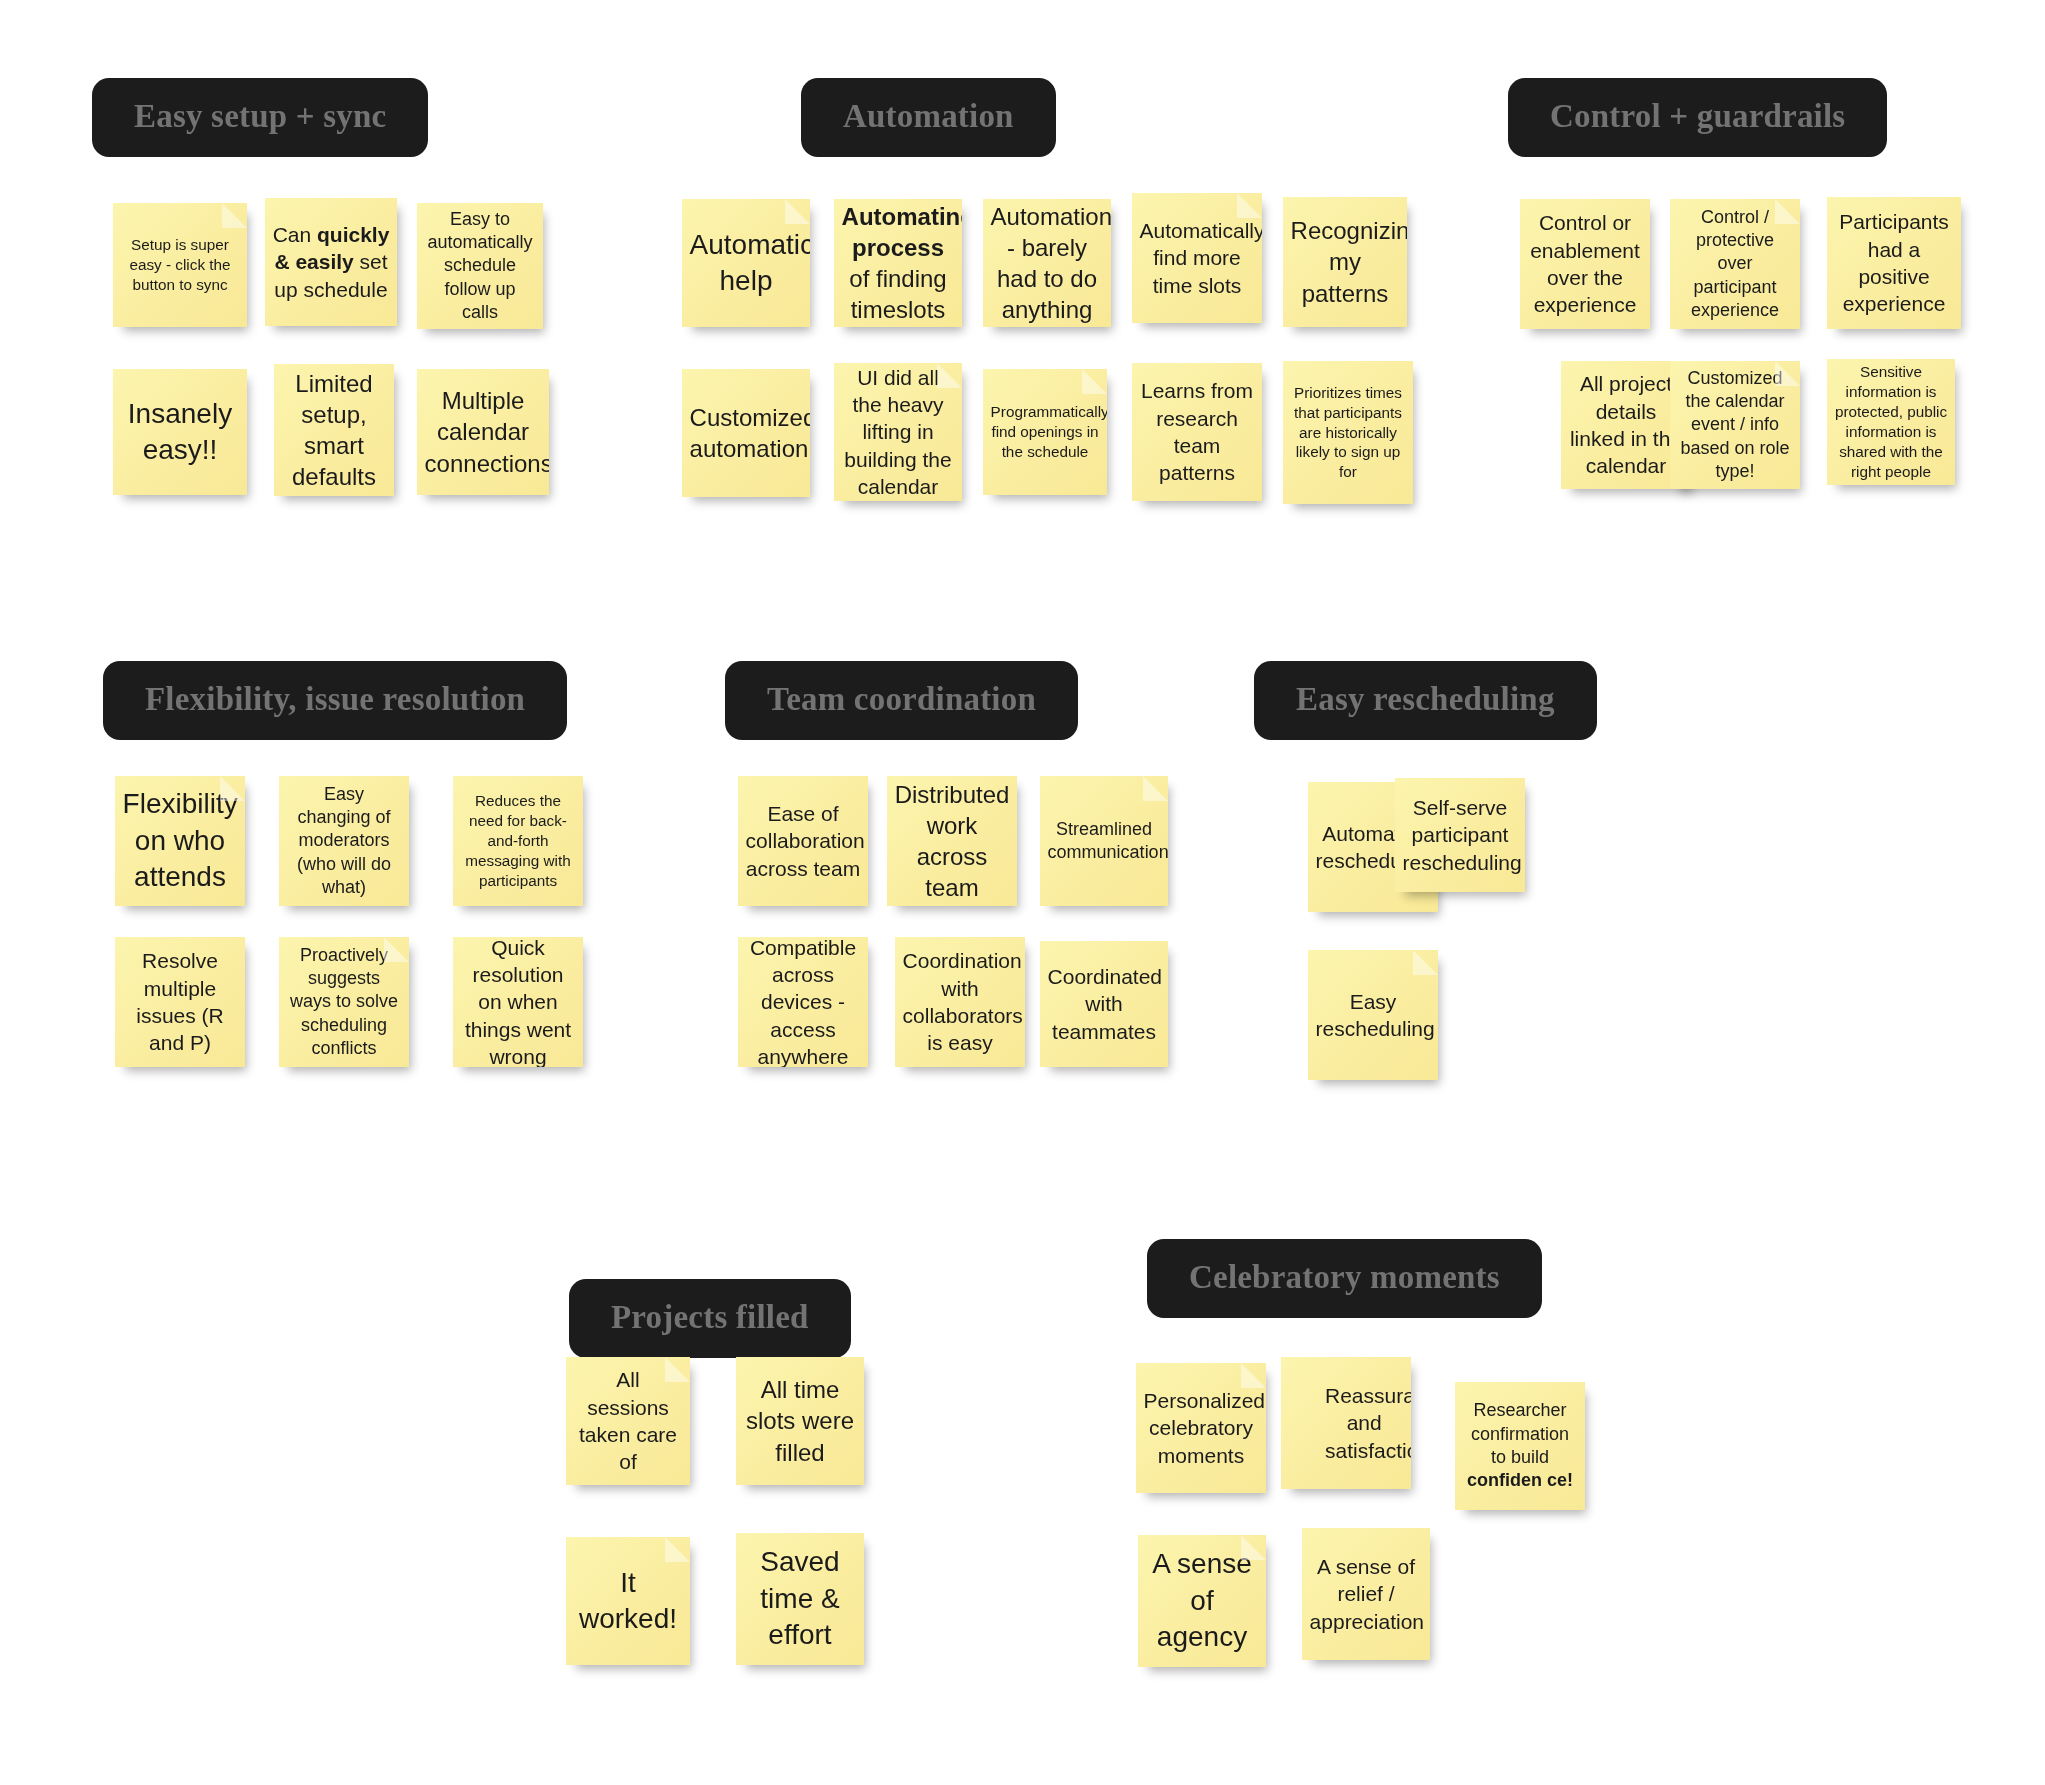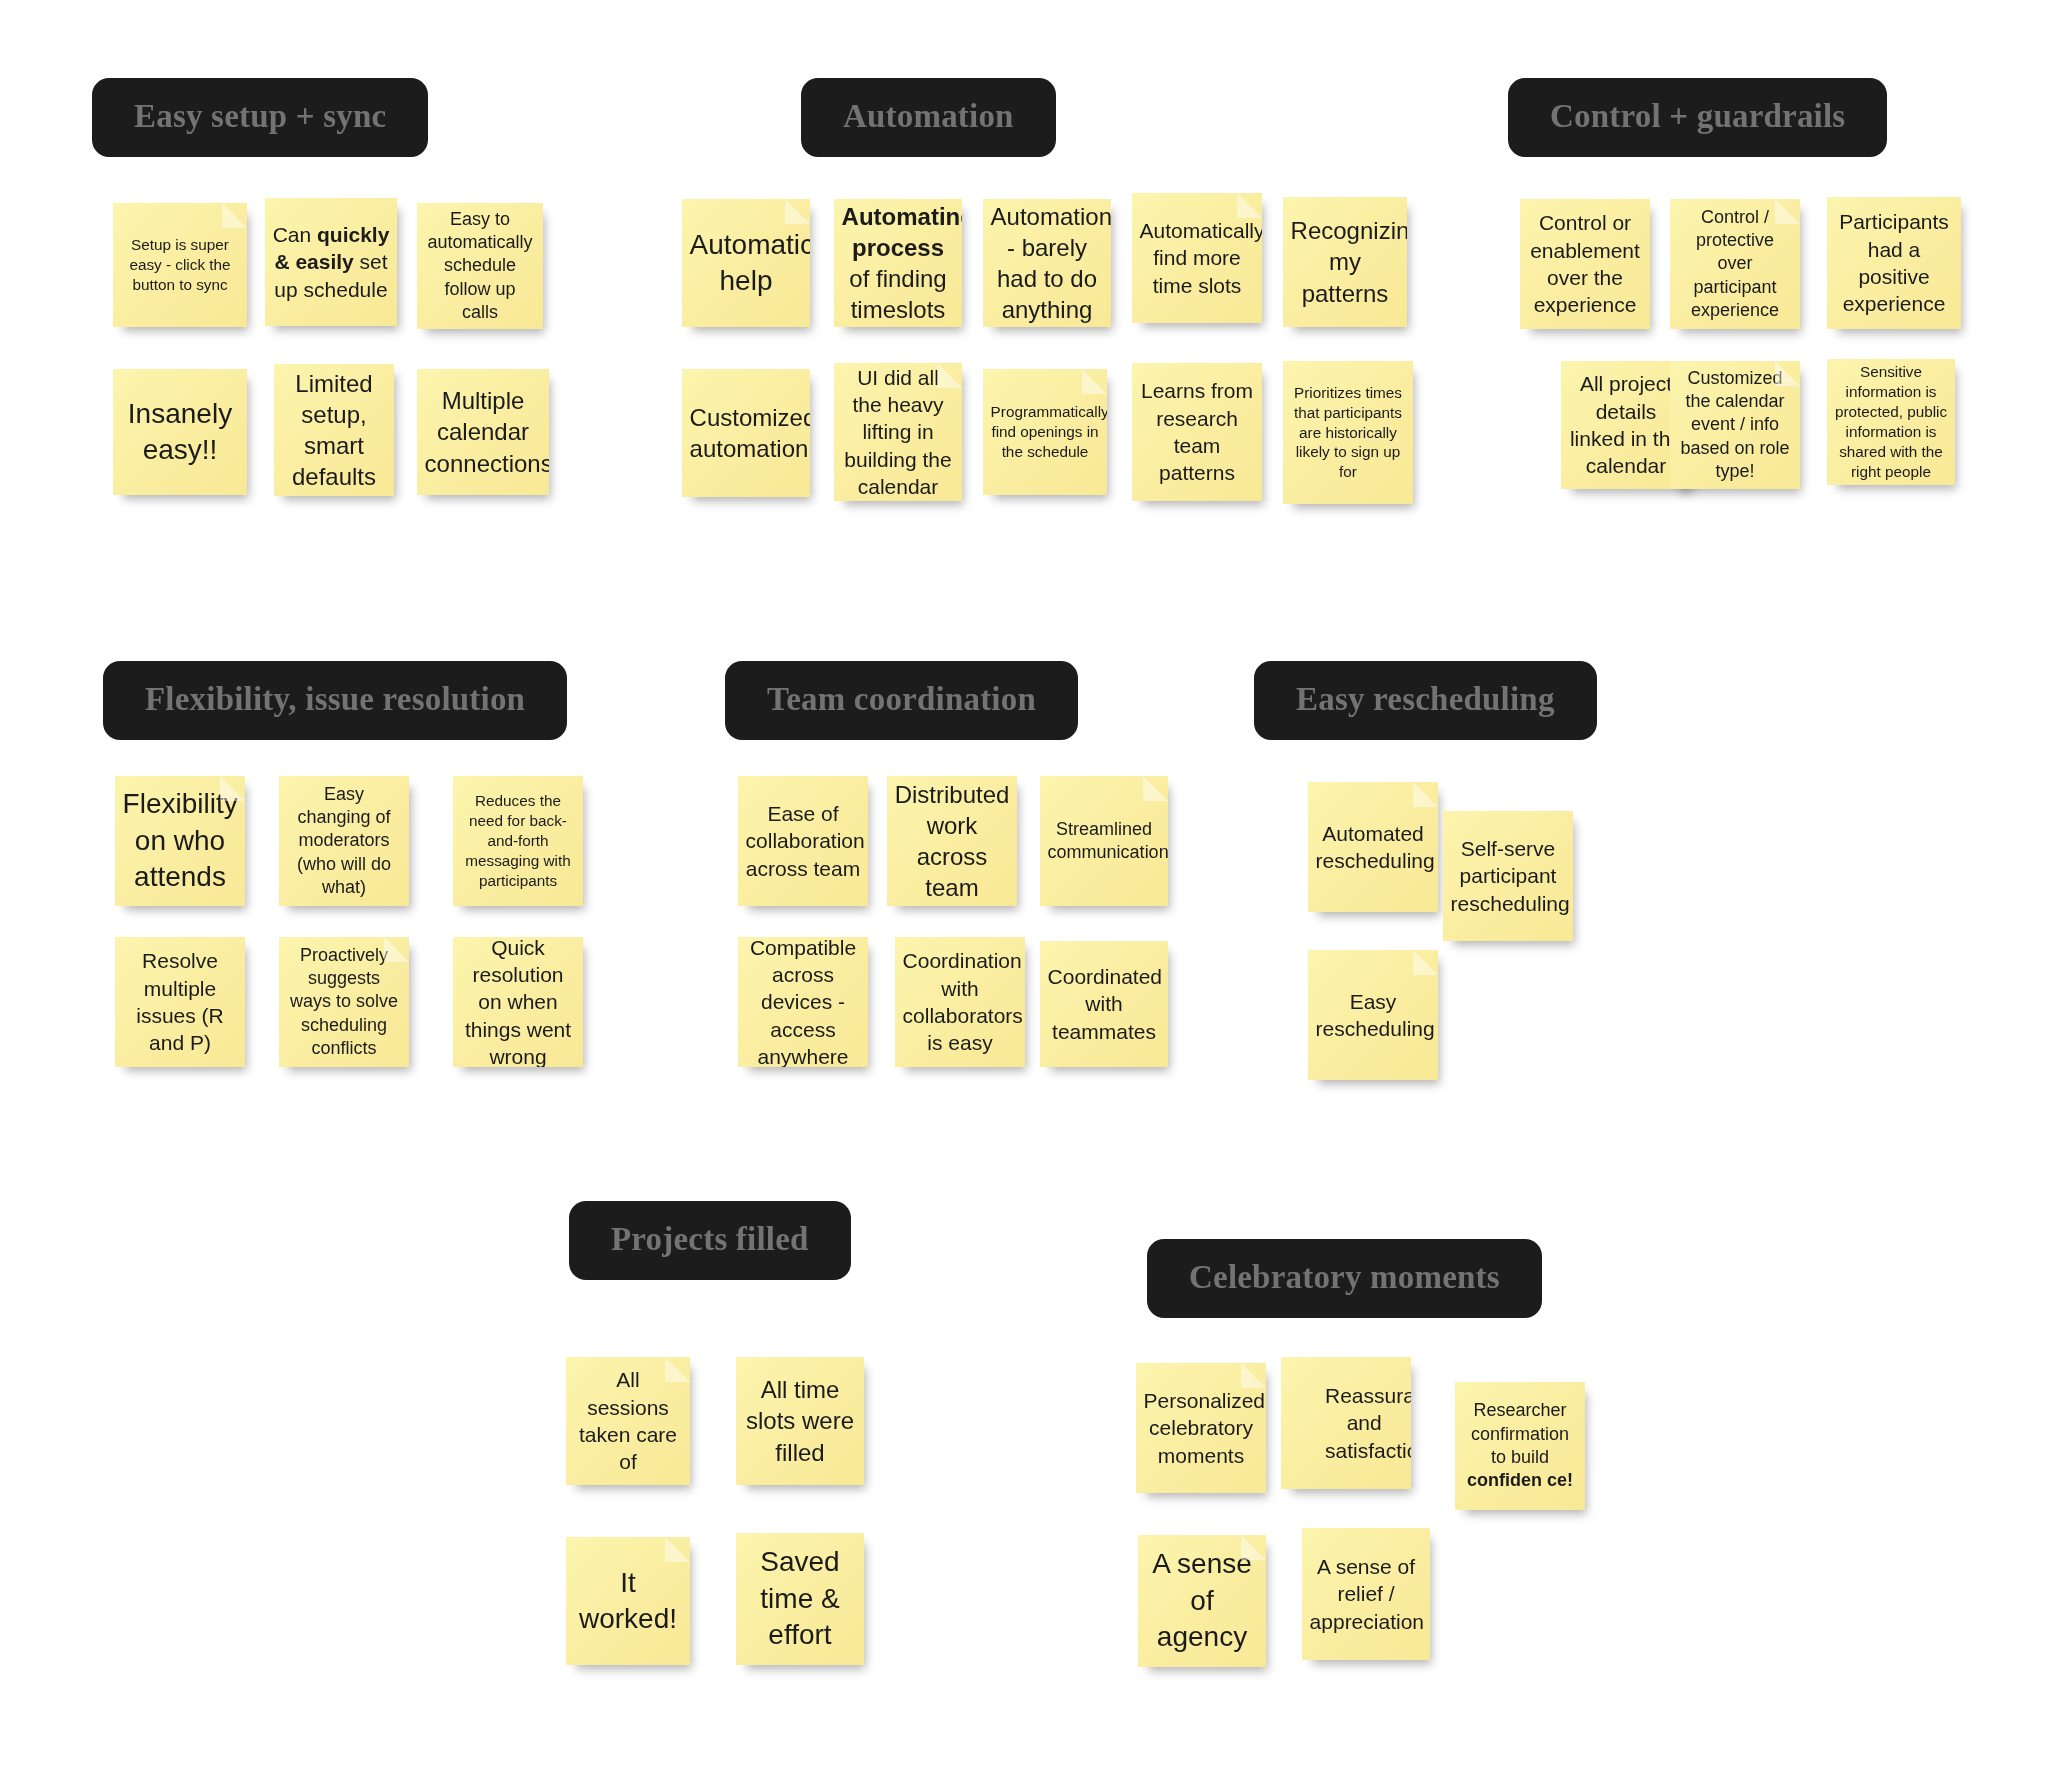--- a/index.html
+++ b/index.html
@@ -241,29 +241,29 @@
   </div>
 
   <div class="cluster" style="left:1254px; top:661px;">
     <div class="cluster-header">Easy rescheduling</div>
   </div>
 
   <div class="note s-md dogear" style="left:1308px; top:782px; width:130px; height:130px;">
     <span class="txt">Automated rescheduling</span>
   </div>
 
-  <div class="note s-md" style="left:1443px; top:778px; width:130px; height:130px;margin-top:33px;">
+  <div class="note s-md" style="left:1395px; top:778px; width:130px; height:114px;">
     <span class="txt">Self-serve participant rescheduling</span>
   </div>
 
   <div class="note s-md dogear" style="left:1308px; top:950px; width:130px; height:130px;">
     <span class="txt">Easy rescheduling</span>
   </div>
 
-  <div class="cluster" style="left:543px; top:1201px;padding-left:26px;">
+  <div class="cluster" style="left:543px; top:1279px;padding-left:26px;">
     <div class="cluster-header">Projects filled</div>
   </div>
 
   <div class="note s-md dogear" style="left:566px; top:1357px; width:124px; height:128px;">
     <span class="txt">All sessions taken care of</span>
   </div>
 
   <div class="note s-lg" style="left:736px; top:1357px; width:128px; height:128px;">
     <span class="txt">All time slots were filled</span>
   </div>

